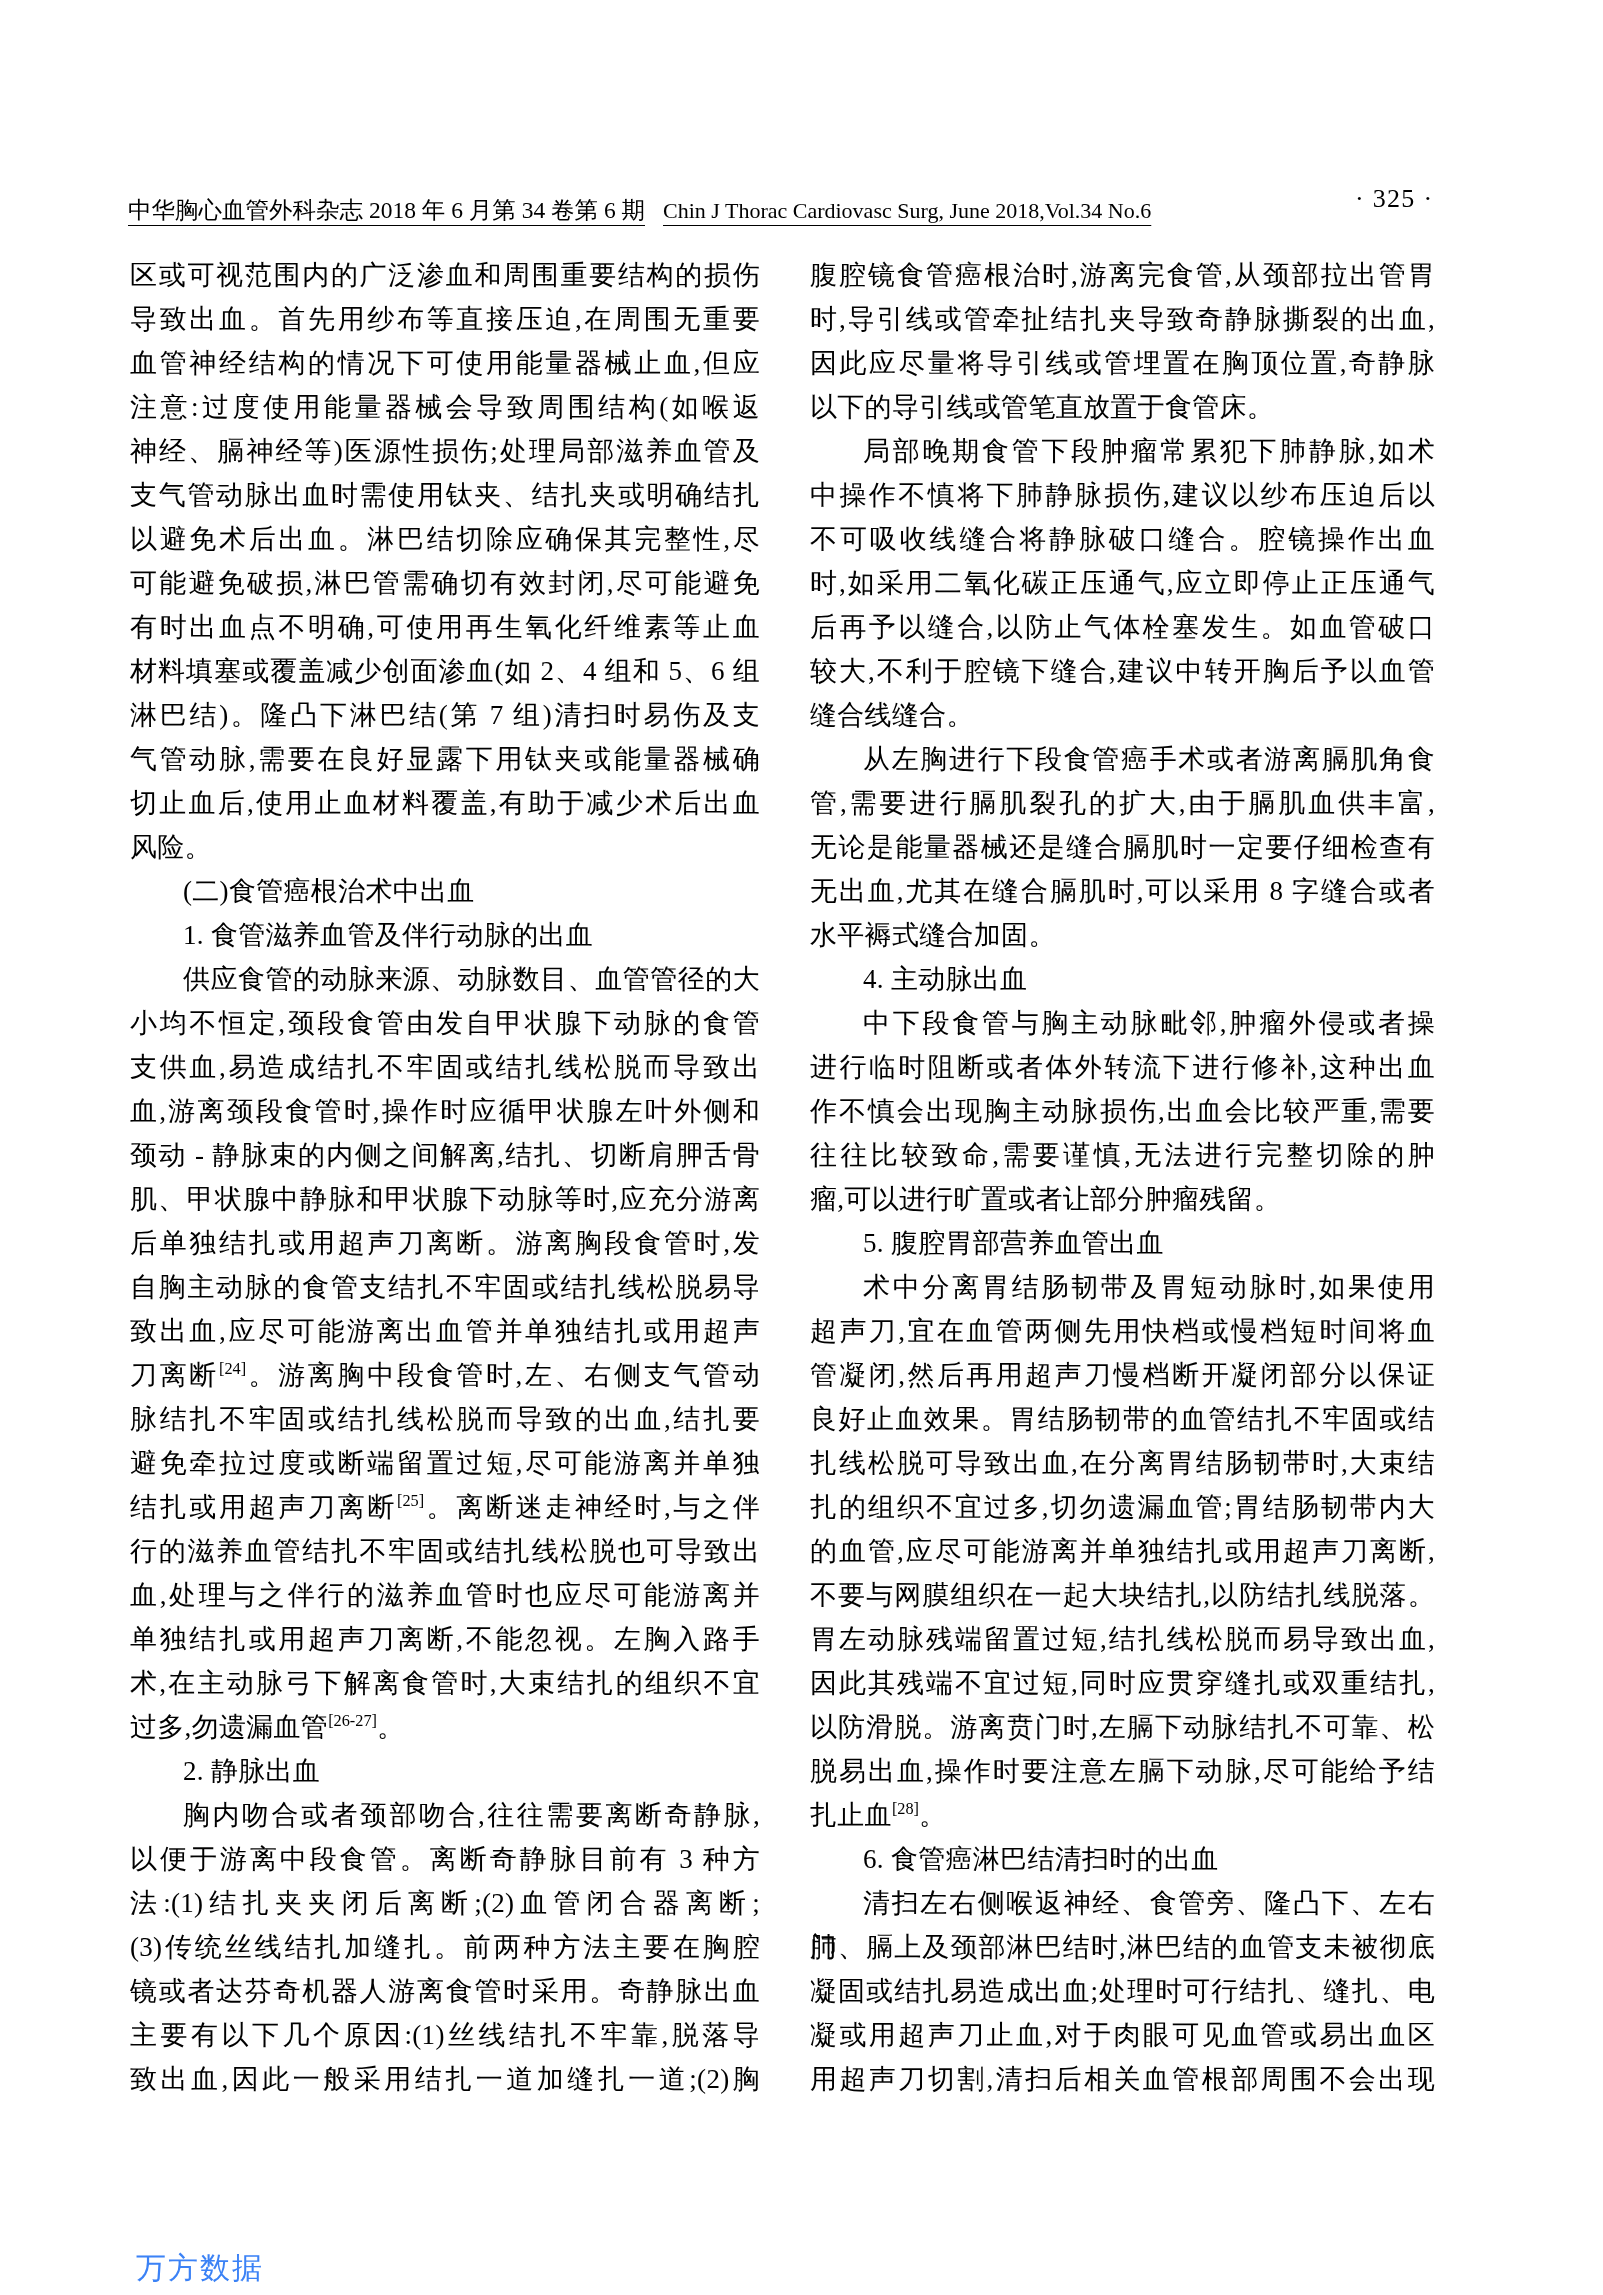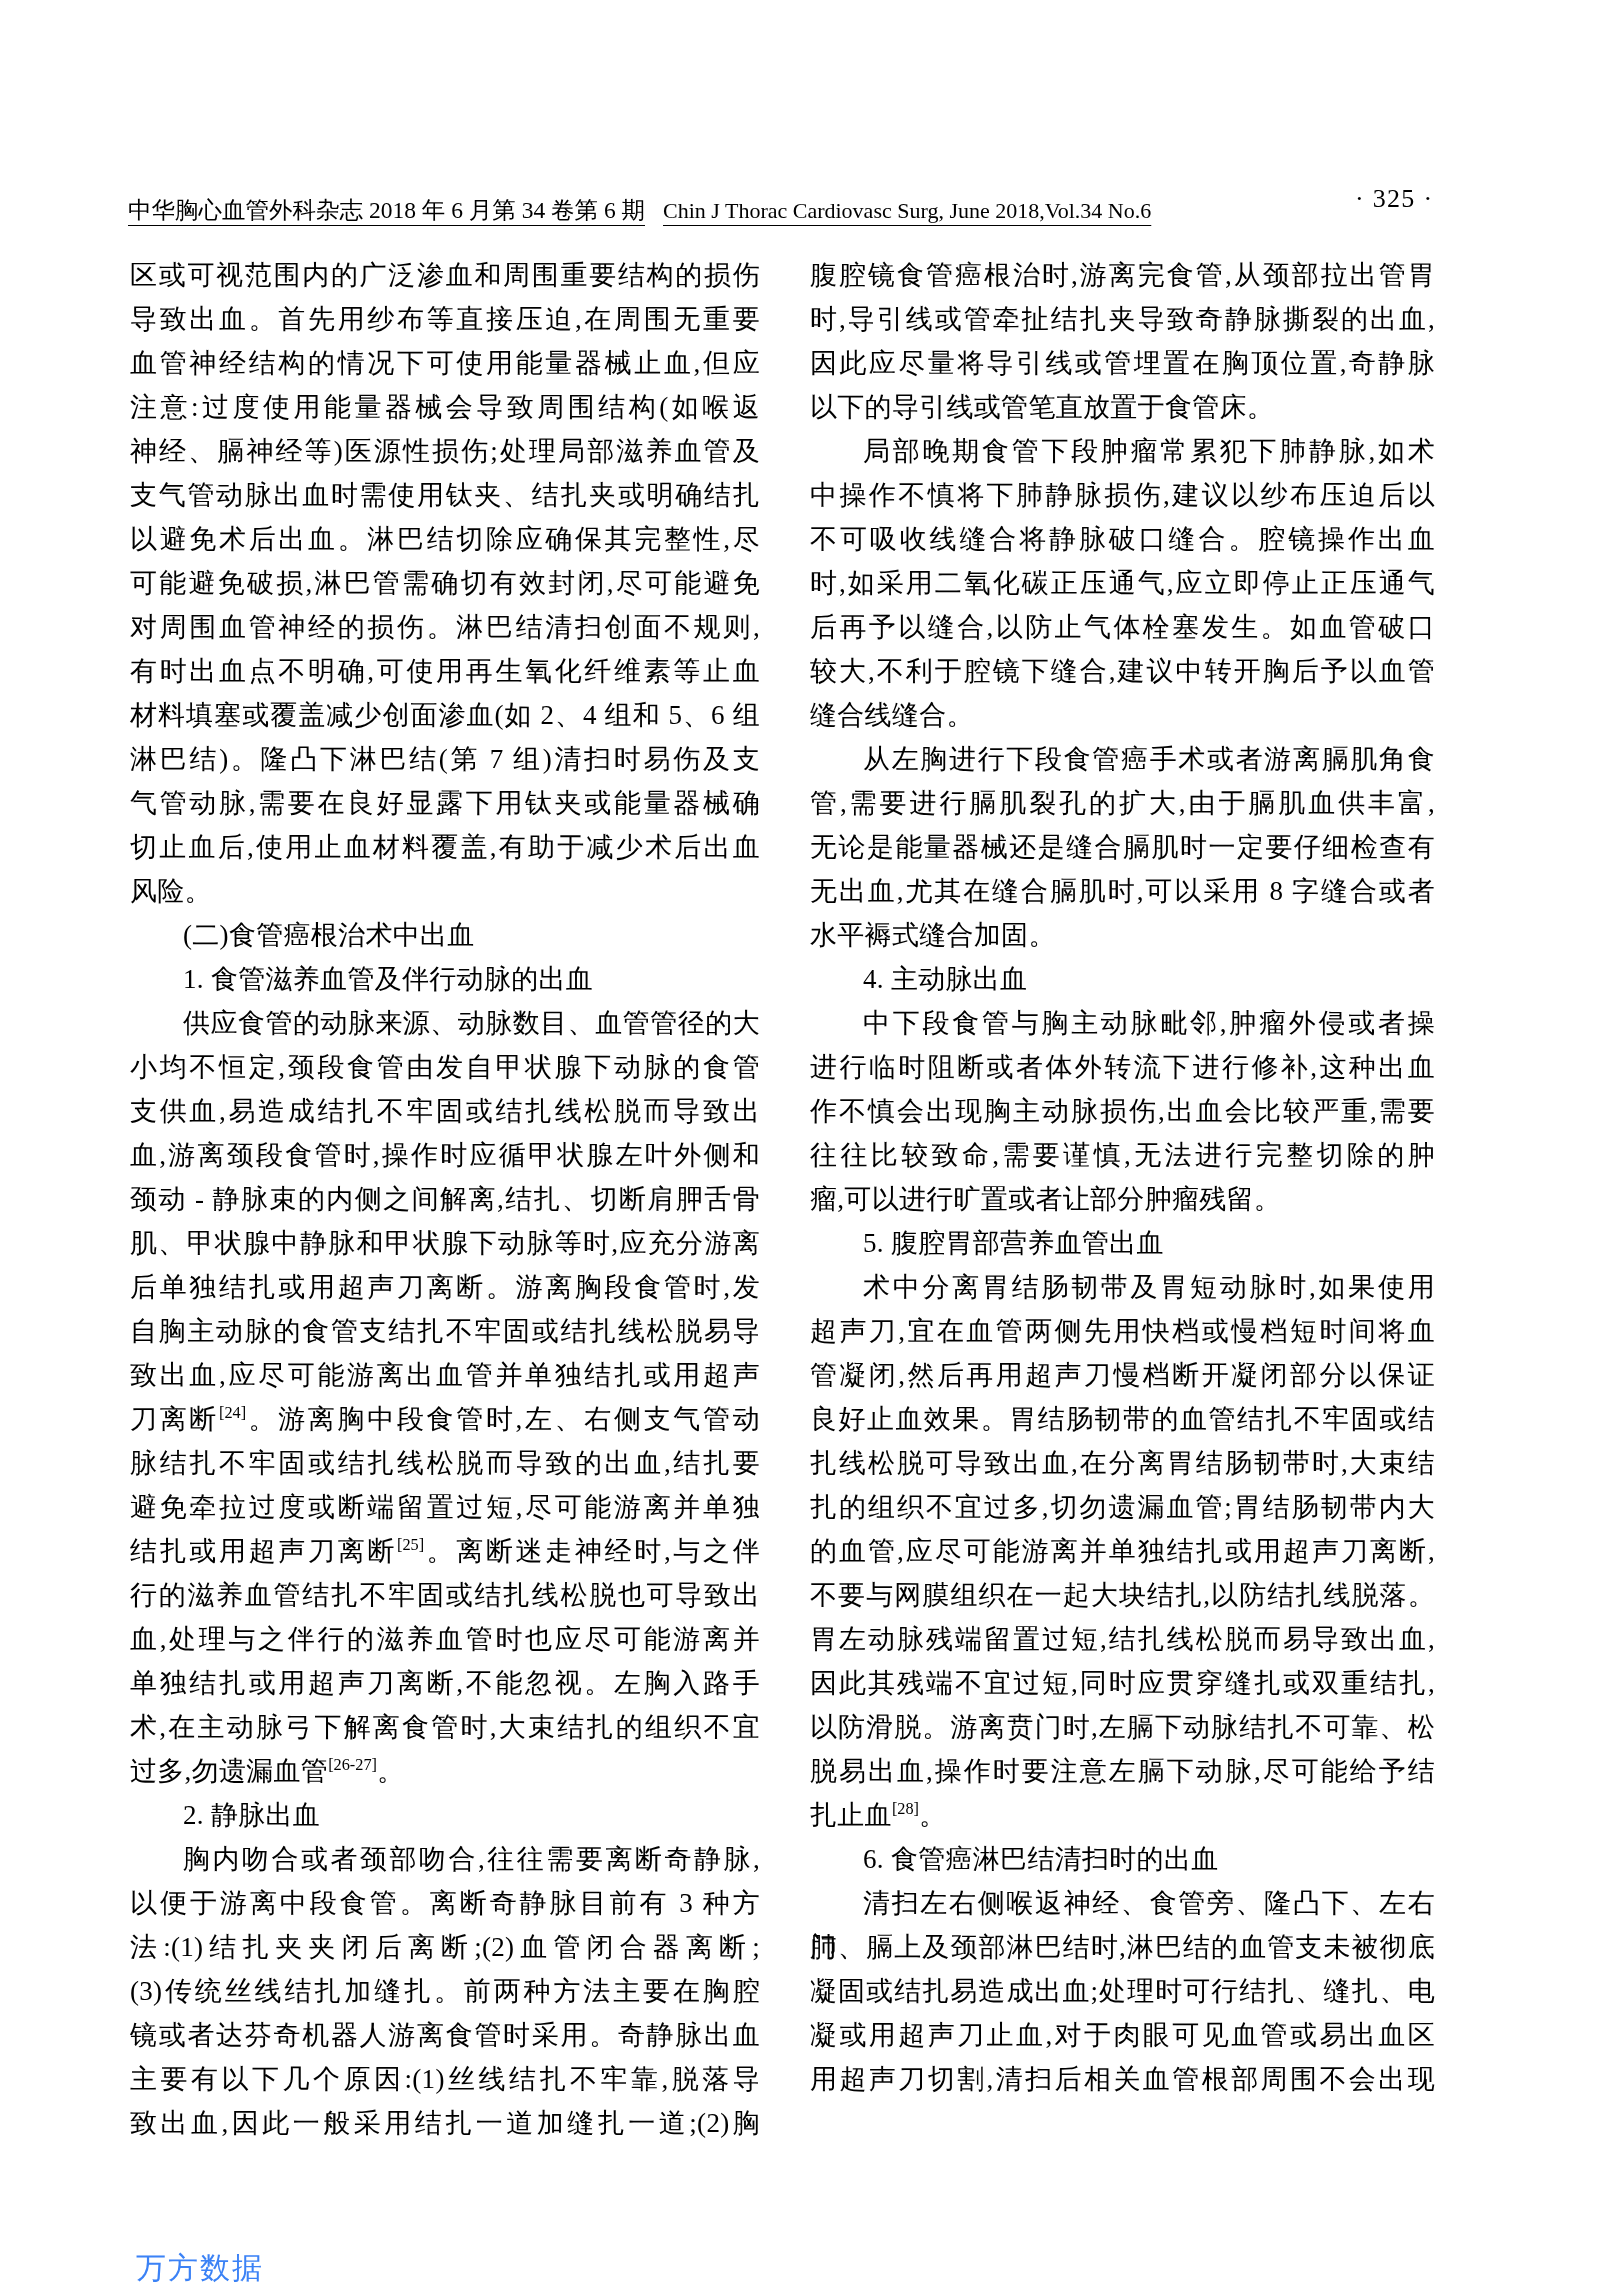--- a/index.html
+++ b/index.html
@@ -57,21 +57,20 @@
 
   <div class="col col-left" id="col-left">
       <div class="line k-b">区或可视范围内的广泛渗血和周围重要结构的损伤</div>
       <div class="line k-b">导致出血。首先用纱布等直接压迫,在周围无重要</div>
       <div class="line k-b">血管神经结构的情况下可使用能量器械止血,但应</div>
       <div class="line k-b">注意:过度使用能量器械会导致周围结构(如喉返</div>
       <div class="line k-b">神经、膈神经等)医源性损伤;处理局部滋养血管及</div>
       <div class="line k-b">支气管动脉出血时需使用钛夹、结扎夹或明确结扎</div>
       <div class="line k-b">以避免术后出血。淋巴结切除应确保其完整性,尽</div>
       <div class="line k-b">可能避免破损,淋巴管需确切有效封闭,尽可能避免</div>
-      <div class="line k-b">对周围血管神经的损伤。淋巴结清扫创面不规则,</div>
       <div class="line k-b">有时出血点不明确,可使用再生氧化纤维素等止血</div>
       <div class="line k-b">材料填塞或覆盖减少创面渗血(如 2、4 组和 5、6 组</div>
       <div class="line k-b">淋巴结)。隆凸下淋巴结(第 7 组)清扫时易伤及支</div>
       <div class="line k-b">气管动脉,需要在良好显露下用钛夹或能量器械确</div>
       <div class="line k-b">切止血后,使用止血材料覆盖,有助于减少术后出血</div>
       <div class="line k-e">风险。</div>
       <div class="line k-h">(二)食管癌根治术中出血</div>
       <div class="line k-h">1. 食管滋养血管及伴行动脉的出血</div>
       <div class="line k-f">供应食管的动脉来源、动脉数目、血管管径的大</div>
       <div class="line k-b">小均不恒定,颈段食管由发自甲状腺下动脉的食管</div>

